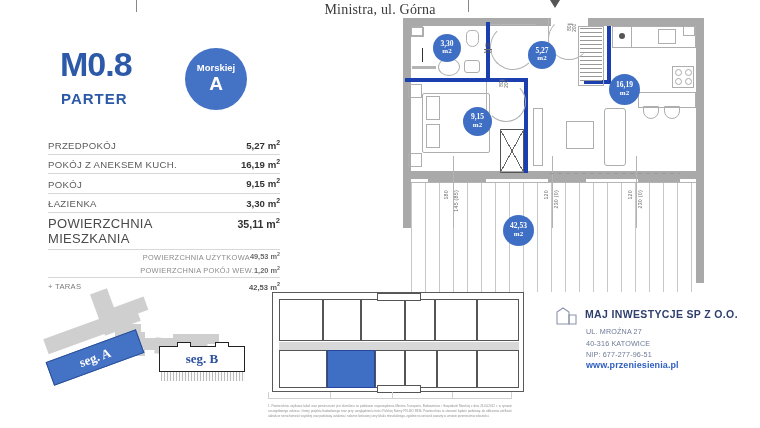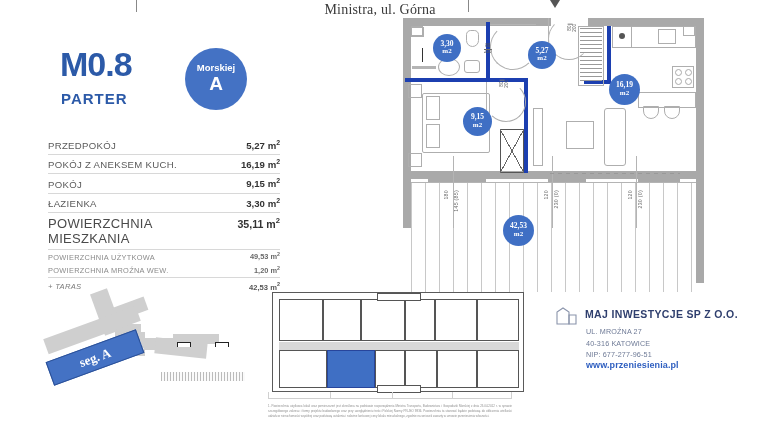--- a/index.html
+++ b/index.html
@@ -64,27 +64,27 @@
     padding: 3px 0 3px 0;
   }
   #area-table .row .lbl {
     font-size: 9.6px; color: #5a5a5a; letter-spacing: .3px;
   }
   #area-table .row .val {
     font-size: 9.6px; color: #333; font-weight: bold; white-space: nowrap;
   }
   #area-table .row.total .lbl { font-size: 13px; color: #4a4a4a; }
   #area-table .row.total .val { font-size: 10.6px; }
-  #area-table .row.sub { padding: 1.5px 0; border-bottom: none; }
+  #area-table .row.sub { padding: 1.5px 0; border-bottom: none; justify-content: flex-end; }
   #area-table .row.sub .lbl { font-size: 7.4px; color: #8a8a8a; }
   #area-table .row.sub .val { font-size: 7.4px; color: #6a6a6a; font-weight: bold; }
   #area-table .row.terrace {
     border-top: 1px solid #d8d8d8; border-bottom: none; padding-top: 3px;
   }
-  #area-table .row.terrace .lbl { font-size: 7.6px; color: #7a7a7a; font-style: italic; }
+  #area-table .row.terrace .lbl { font-size: 7.6px; color: #7a7a7a; }
   #area-table .row.terrace .val { font-size: 7.6px; color: #555; font-weight: bold; }
   .sup { font-size: .72em; vertical-align: super; }
 
   
   #floorplan { position: absolute; left: 400px; top: 8px; width: 330px; height: 285px; }
   .wall-ext { position: absolute; background: #a9a9a9; }
   .wall-int { position: absolute; background: #1c3fb0; }
   .thin { position: absolute; border: 1px solid #aeaeae; background: transparent; }
   .thinline { position: absolute; background: #b4b4b4; }
 
@@ -219,21 +219,21 @@
     <span class="lbl">POWIERZCHNIA MIESZKANIA</span>
     <span class="val"><span>35,11</span>&nbsp;<span>m</span><span class="sup">2</span></span>
   </div>
 
   <div class="row sub">
     <span class="lbl">POWIERZCHNIA UŻYTKOWA</span>
     <span class="val"><span>49,53</span>&nbsp;<span>m</span><span class="sup">2</span></span>
   </div>
 
   <div class="row sub">
-    <span class="lbl">POWIERZCHNIA MROŹNA WEW.</span>
+    <span class="lbl">POWIERZCHNIA POKÓJ WEW.</span>
     <span class="val"><span>1,20</span>&nbsp;<span>m</span><span class="sup">2</span></span>
   </div>
 
   <div class="row terrace">
     <span class="lbl">+ TARAS</span>
     <span class="val"><span>42,53</span>&nbsp;<span>m</span><span class="sup">2</span></span>
   </div>
 </div>
 
 <div id="floorplan">
@@ -370,20 +370,23 @@
   <div class="blk" style="left:100px;top:52px; width:52px; height:16px; transform:rotate(6deg);"></div>
   <div class="blk" style="left:-12px; top:34px; width:98px; height:16px; transform:rotate(-20deg);"></div>
   <div class="blk" style="left:118px;top:46px; width:46px; height:10px;"></div>
 
   <div class="hatch-strip" style="left:-6px; top:68px; width:96px; height:10px; transform:rotate(-20deg);"></div>
   <div class="seg-shape" id="seg-a-shape" style="left:-8px; top:57px; width:96px; height:25px;">
     <span>seg. A</span>
   </div>
 
   <div class="hatch-strip" style="left:106px; top:84px; width:84px; height:9px;"></div>
+  <div class="seg-shape" id="seg-b-shape" style="left:104px; top:58px; width:86px; height:26px;">
+    <span>seg. B</span>
+  </div>
   <div style="position:absolute; left:122px; top:54px; width:14px; height:5px; background:#fff; border:1.5px solid #222; border-bottom:none;"></div>
   <div style="position:absolute; left:160px; top:54px; width:14px; height:5px; background:#fff; border:1.5px solid #222; border-bottom:none;"></div>
 </div>
 
 <div id="buildingkey">
 
   <div class="bk-unit" style="left:6px;  top:6px;  width:44px; height:42px;"></div>
   <div class="bk-unit" style="left:50px; top:6px;  width:38px; height:42px;"></div>
   <div class="bk-unit" style="left:88px; top:6px;  width:44px; height:42px;"></div>
   <div class="bk-unit" style="left:132px;top:6px;  width:30px; height:42px;"></div>

